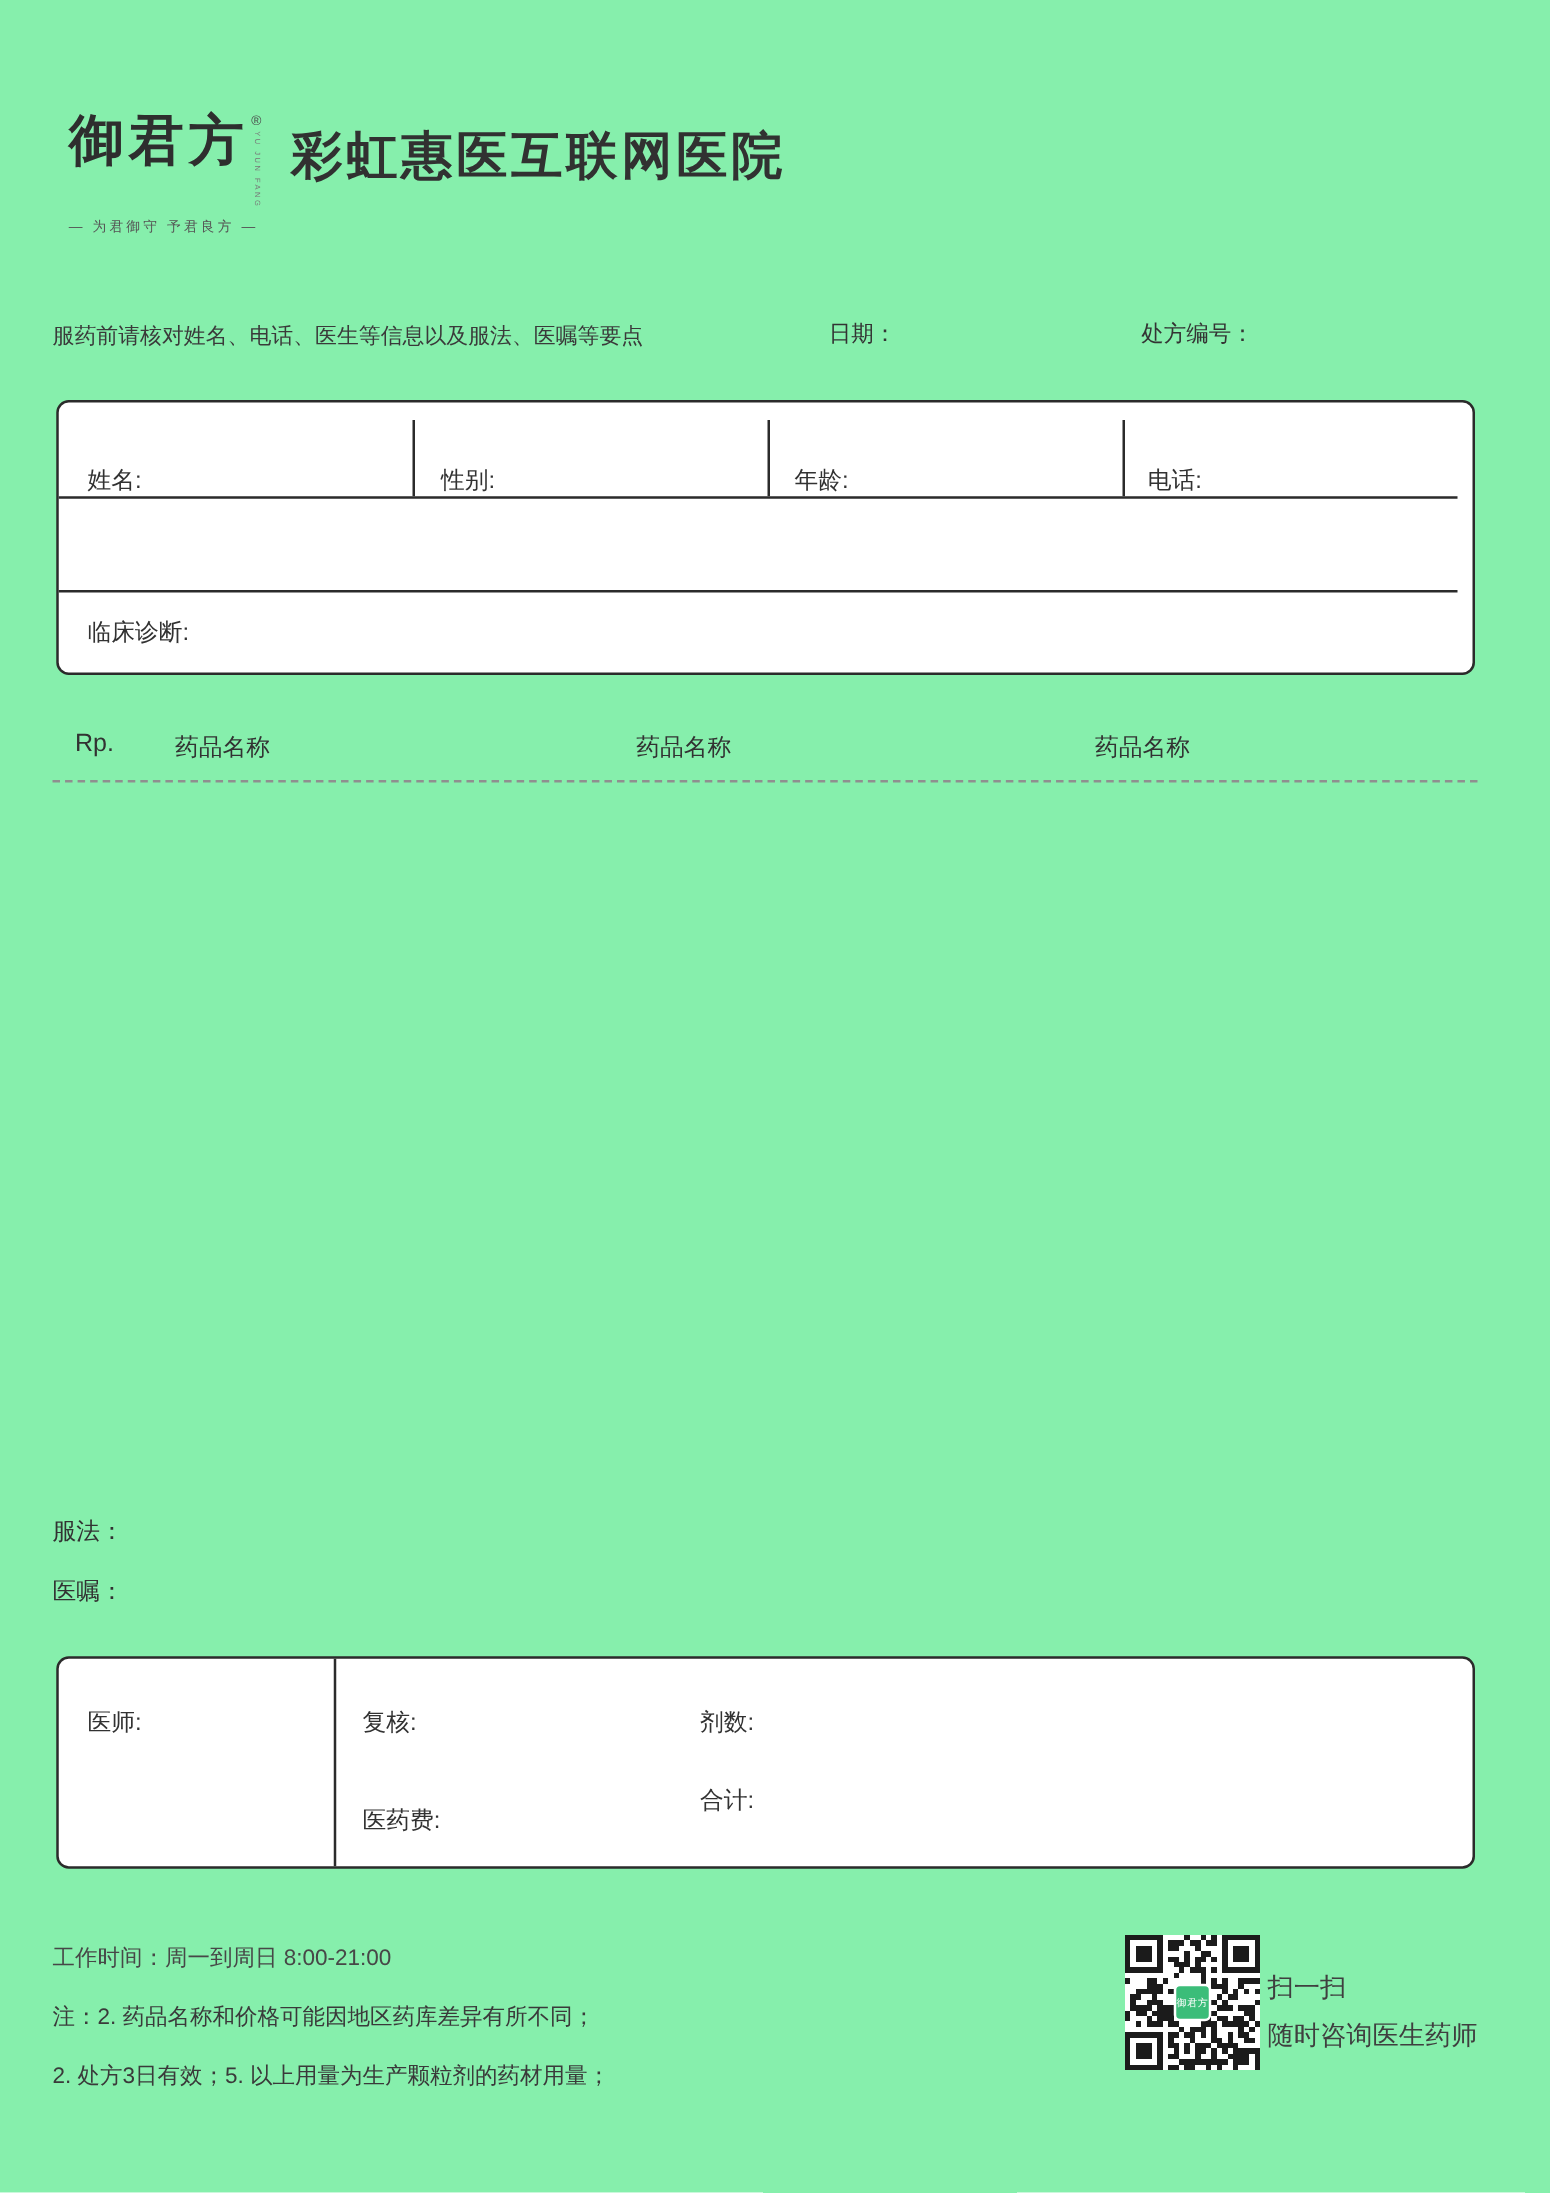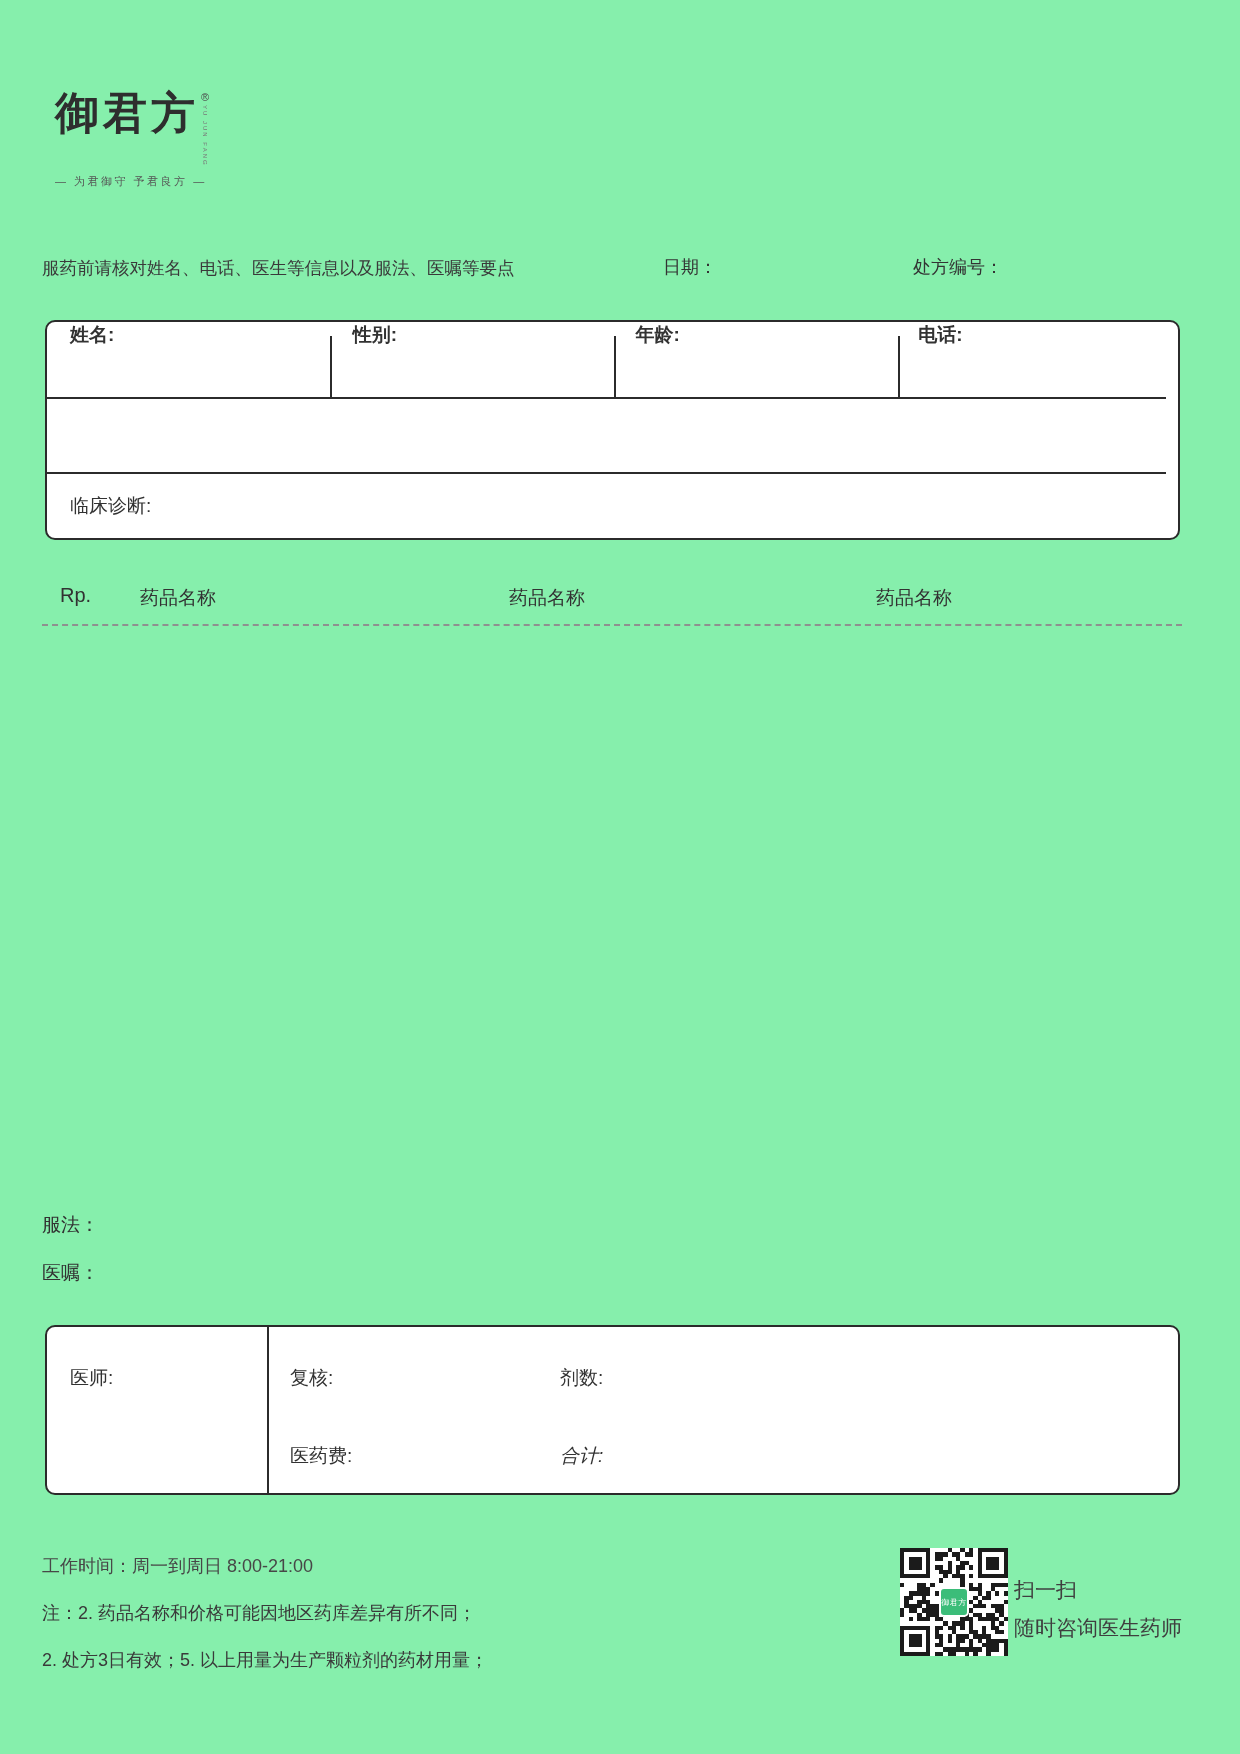--- a/index.html
+++ b/index.html
@@ -43,21 +43,21 @@
   .notice-text { left: 42px; top: 256px; font-size: 17.5px; color: #3a3a3a; white-space: nowrap; }
   .date-label { left: 663px; top: 255px; font-size: 18px; color: #333; }
   .rxno-label { left: 913px; top: 255px; font-size: 18px; color: #333; }
 
   
   .patient-box {
     left: 45px; top: 320px; width: 1135px; height: 220px;
     border: 2px solid #2b2b2b; border-radius: 10px; background: #fff;
   }
   .pt-row1 { position: absolute; left: 0; top: 0; width: 100%; height: 75px; display: flex; }
-  .pt-cell { flex: 1 1 0; display: flex; align-items: flex-start; padding-left: 23px; font-weight: bold; }
+  .pt-cell { flex: 1 1 0; display: flex; align-items: flex-end; padding-left: 23px; }
   .pt-label { font-size: 19px; color: #323232; }
   .vdiv { position: absolute; top: 14px; height: 61px; width: 2px; background: #2b2b2b; }
   .vdiv.v1 { left: 283px; }
   .vdiv.v2 { left: 567px; }
   .vdiv.v3 { left: 851px; }
   .hline { position: absolute; left: 0; right: 12px; height: 2px; background: #2b2b2b; }
   .hl1 { top: 75px; }
   .hl2 { top: 150px; }
   .pt-row2 { position: absolute; left: 0; top: 77px; width: 100%; height: 73px; display: flex; align-items: center; padding-left: 23px; }
   .pt-row3 { position: absolute; left: 0; top: 152px; width: 100%; height: 64px; display: flex; align-items: center; padding-left: 23px; }
@@ -81,21 +81,21 @@
   .doctor-box {
     left: 45px; top: 1325px; width: 1135px; height: 170px;
     border: 2px solid #2b2b2b; border-radius: 10px; background: #fff;
   }
   .doc-vdiv { position: absolute; left: 220px; top: 0; bottom: 0; width: 2px; background: #2b2b2b; }
   .doc-label { position: absolute; font-size: 19px; color: #323232; }
   .lbl-doctor { left: 23px; top: 38px; }
   .lbl-review { left: 243px; top: 38px; }
   .lbl-doses  { left: 513px; top: 38px; }
   .lbl-fee    { left: 243px; top: 116px; }
-  .lbl-total  { left: 513px; top: 116px; font-style: italic; }
+  .lbl-total  { left: 513px; top: 100px; }
 
   
   .work-hours { left: 42px; top: 1554px; font-size: 18px; color: #474747; }
   .note-line1 { left: 42px; top: 1601px; font-size: 18px; color: #3a3a3a; }
   .note-line2 { left: 42px; top: 1648px; font-size: 18px; color: #3a3a3a; }
   .qr-wrap { left: 900px; top: 1548px; width: 108px; height: 108px; }
   .qr-logo {
     position: absolute; left: 39px; top: 39px; width: 30px; height: 30px;
     background: #3bbd79; border-radius: 5px; border: 2px solid #fff;
     display: flex; align-items: center; justify-content: center;
@@ -112,20 +112,21 @@
   <div class="abs logo-block">
     <div class="logo-row">
       <div class="logo-text">御君方</div>
       <div class="logo-side">
         <div class="logo-reg">®</div>
         <div class="logo-vertical">YU JUN FANG</div>
       </div>
     </div>
     <div class="logo-slogan">— 为君御守 予君良方 —</div>
   </div>
+  <div class="abs hospital-title">彩虹惠医互联网医院</div>
 
   <div class="abs notice-text">服药前请核对姓名、电话、医生等信息以及服法、医嘱等要点</div>
   <div class="abs date-label">日期：</div>
   <div class="abs rxno-label">处方编号：</div>
 
   <div class="abs patient-box">
     <div class="pt-row1">
       <div class="pt-cell">
         <span class="pt-label">姓名:</span>
       </div>

